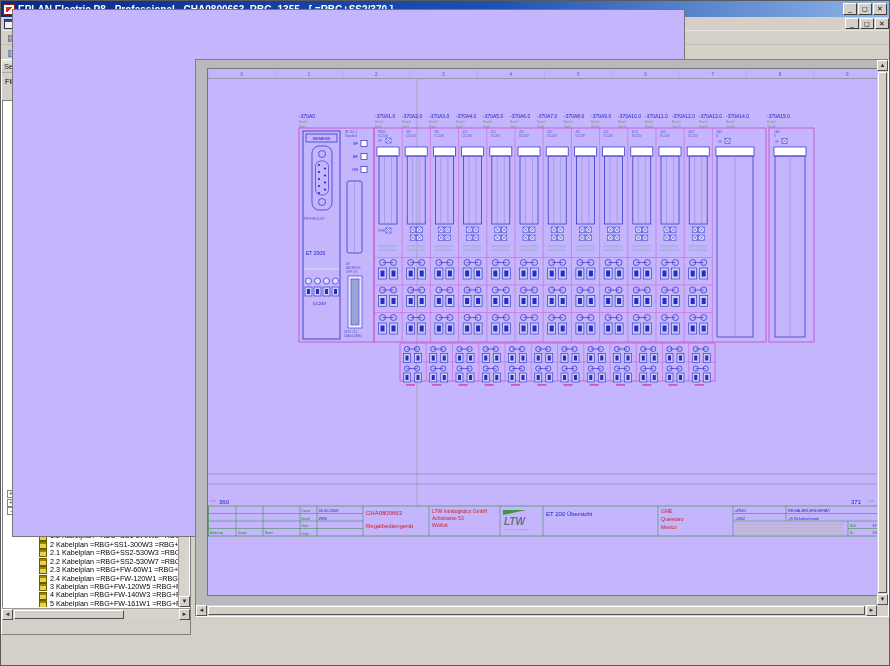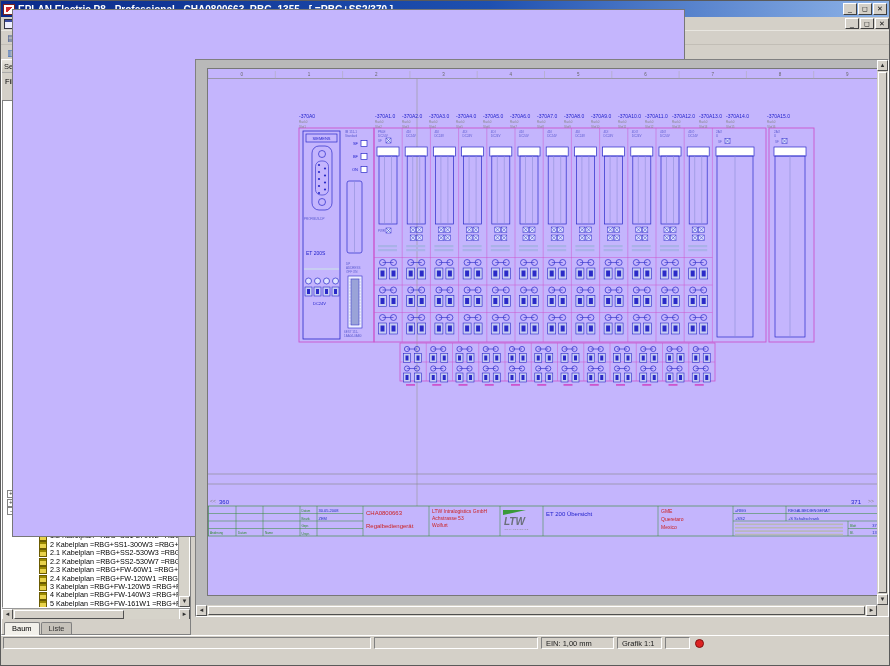--- a/index.html
+++ b/index.html
@@ -501,24 +501,20 @@
           <div class="vthumb" style="height:86px"></div>
           <div style="flex:1"></div>
           <div class="sbar">▼</div>
         </div>
       </div>
       <div class="hsbrow">
         <div class="sbar">◄</div>
         <div class="hthumb" style="width:110px"></div>
         <div style="flex:1"></div>
         <div class="sbar">►</div>
-      </div>
-      <div class="ptabs">
-        <span class="ptab active">Baum</span>
-        <span class="ptab">Liste</span>
       </div>
     </div>
 
     <div class="splitter"></div>
 
     <div class="right">
       <div class="workspace">
         <div class="page">
           <svg id="drawing" width="673" height="528" viewBox="0 0 673 528">
               <line x1="0" y1="9.5" x2="673" y2="9.5" stroke="#888" stroke-width="0.7"></line>
@@ -1441,22 +1437,14 @@
         <div class="ws-hsb">
           <div class="sbar">◄</div>
           <div class="hthumb" style="flex:1;margin:1px"></div>
           <div class="sbar">►</div>
         </div>
         <div class="ws-corner"></div>
       </div>
     </div>
   </div>
 
-  <div class="statusbar">
-    <div class="scell" style="left:2px;width:368px;"></div>
-    <div class="scell" style="left:373px;width:164px;"></div>
-    <div class="scell" style="left:540px;width:73px;">EIN: 1,00 mm</div>
-    <div class="scell" style="left:616px;width:45px;">Grafik 1:1</div>
-    <div class="scell" style="left:664px;width:25px;"></div>
-    <div class="reddot" style="left:694px;"></div>
-  </div>
   <div class="filler"></div>
 </div>
 
 </body></html>

